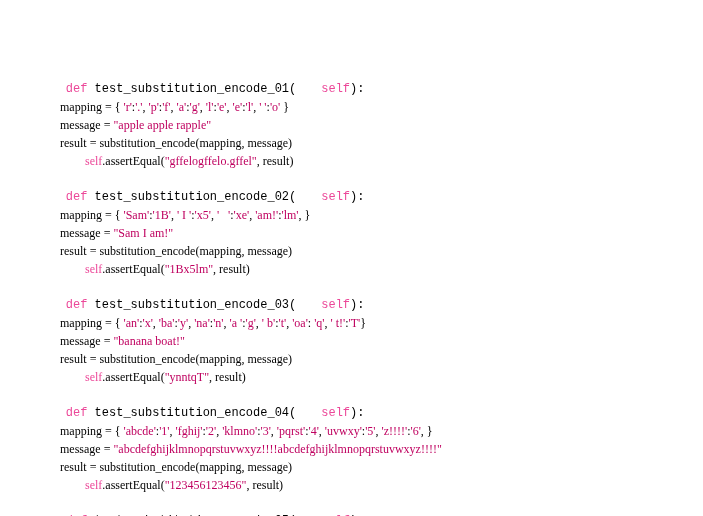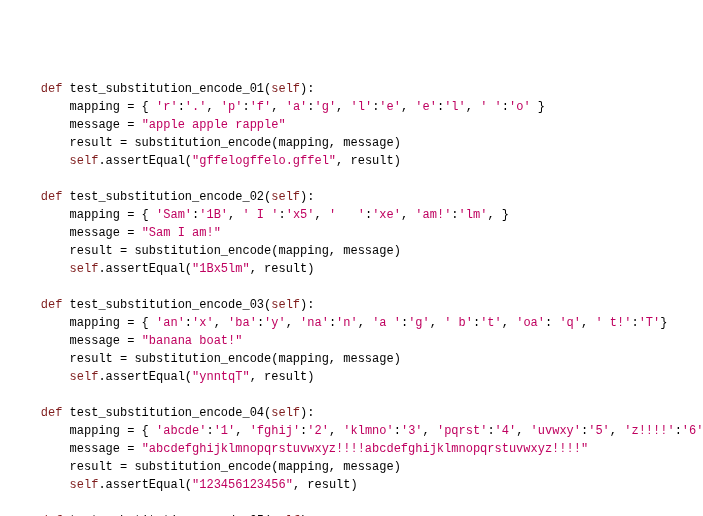--- a/index.html
+++ b/index.html
@@ -7,24 +7,24 @@
     padding: 8px 12px;
     font-family: Menlo, Monaco, Consolas, "Courier New", monospace;
     font-size: 12px;
     line-height: 1.5;
     background: #ffffff;
     color: #000000;
     white-space: pre;
     overflow: hidden;
   }
   .line { display: block; }
-  .kw { color: #7f1d1d; }          
+  .kw { color: #ec4899; margin-left: 25px; }          
   .str { color: #bf005f; }
   .ind1 { padding-left: 4ch; }
-  .ind2 { padding-left: 8ch; }
+  .ind2 { padding-left: 8ch; font-family: Liberation Serif, serif; }
   .blank { height: 1.5em; }
 </style>
 </head>
 <body>
 
 
 
 <div id="code-container"><span class="line ind1"><span class="kw">def</span> <span>test_substitution_encode_01</span>(<span class="kw">self</span>):</span><span class="line ind2">mapping = { <span class="str">'r'</span>:<span class="str">'.'</span>, <span class="str">'p'</span>:<span class="str">'f'</span>, <span class="str">'a'</span>:<span class="str">'g'</span>, <span class="str">'l'</span>:<span class="str">'e'</span>, <span class="str">'e'</span>:<span class="str">'l'</span>, <span class="str">' '</span>:<span class="str">'o'</span> }</span><span class="line ind2">message = <span class="str">"apple apple rapple"</span></span><span class="line ind2">result = substitution_encode(mapping, message)</span><span class="line ind2"><span class="kw">self</span>.assertEqual(<span class="str">"gffelogffelo.gffel"</span>, result)</span><span class="line blank"></span><span class="line ind1"><span class="kw">def</span> <span>test_substitution_encode_02</span>(<span class="kw">self</span>):</span><span class="line ind2">mapping = { <span class="str">'Sam'</span>:<span class="str">'1B'</span>, <span class="str">' I '</span>:<span class="str">'x5'</span>, <span class="str">'   '</span>:<span class="str">'xe'</span>, <span class="str">'am!'</span>:<span class="str">'lm'</span>, }</span><span class="line ind2">message = <span class="str">"Sam I am!"</span></span><span class="line ind2">result = substitution_encode(mapping, message)</span><span class="line ind2"><span class="kw">self</span>.assertEqual(<span class="str">"1Bx5lm"</span>, result)</span><span class="line blank"></span><span class="line ind1"><span class="kw">def</span> <span>test_substitution_encode_03</span>(<span class="kw">self</span>):</span><span class="line ind2">mapping = { <span class="str">'an'</span>:<span class="str">'x'</span>, <span class="str">'ba'</span>:<span class="str">'y'</span>, <span class="str">'na'</span>:<span class="str">'n'</span>, <span class="str">'a '</span>:<span class="str">'g'</span>, <span class="str">' b'</span>:<span class="str">'t'</span>, <span class="str">'oa'</span>: <span class="str">'q'</span>, <span class="str">' t!'</span>:<span class="str">'T'</span>}</span><span class="line ind2">message = <span class="str">"banana boat!"</span></span><span class="line ind2">result = substitution_encode(mapping, message)</span><span class="line ind2"><span class="kw">self</span>.assertEqual(<span class="str">"ynntqT"</span>, result)</span><span class="line blank"></span><span class="line ind1"><span class="kw">def</span> <span>test_substitution_encode_04</span>(<span class="kw">self</span>):</span><span class="line ind2">mapping = { <span class="str">'abcde'</span>:<span class="str">'1'</span>, <span class="str">'fghij'</span>:<span class="str">'2'</span>, <span class="str">'klmno'</span>:<span class="str">'3'</span>, <span class="str">'pqrst'</span>:<span class="str">'4'</span>, <span class="str">'uvwxy'</span>:<span class="str">'5'</span>, <span class="str">'z!!!!'</span>:<span class="str">'6'</span>, }</span><span class="line ind2">message = <span class="str">"abcdefghijklmnopqrstuvwxyz!!!!abcdefghijklmnopqrstuvwxyz!!!!"</span></span><span class="line ind2">result = substitution_encode(mapping, message)</span><span class="line ind2"><span class="kw">self</span>.assertEqual(<span class="str">"123456123456"</span>, result)</span><span class="line blank"></span><span class="line ind1"><span class="kw">def</span> <span>test_substitution_encode_05</span>(<span class="kw">self</span>):</span></div>
 
 

